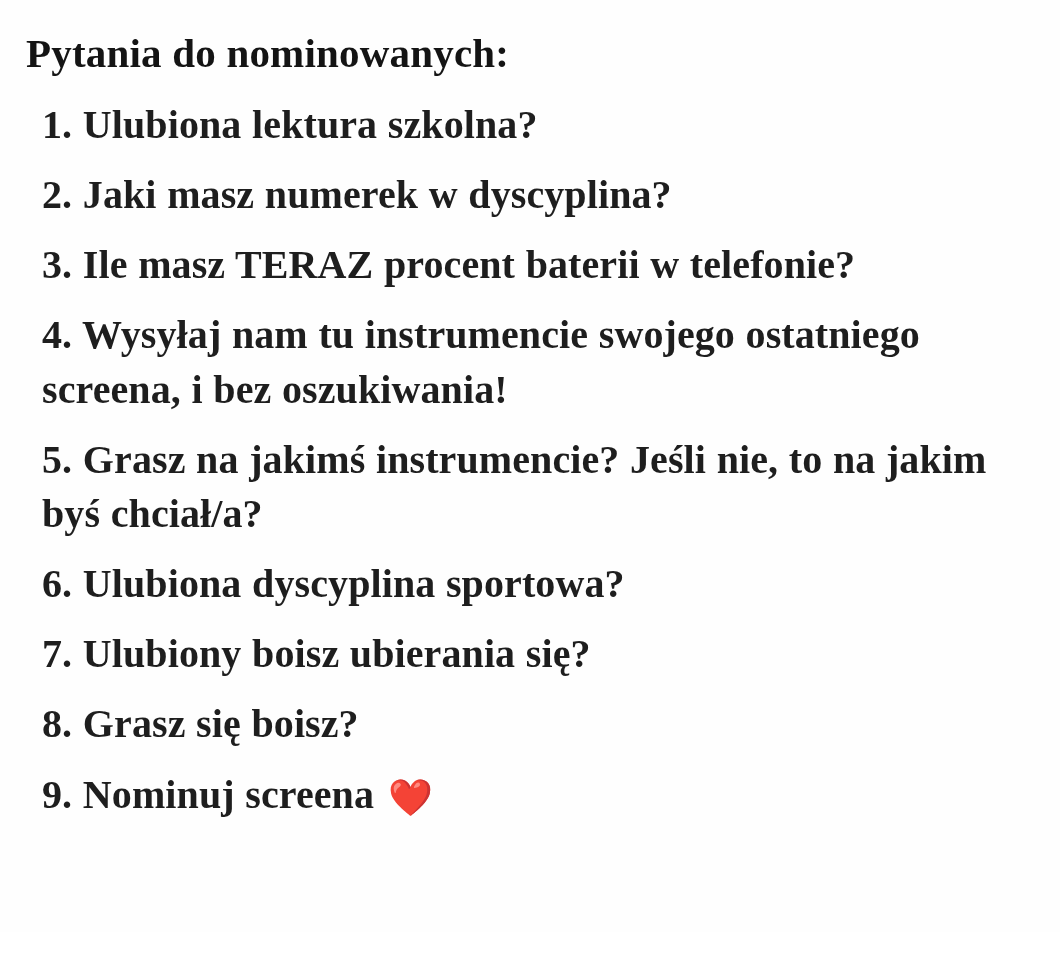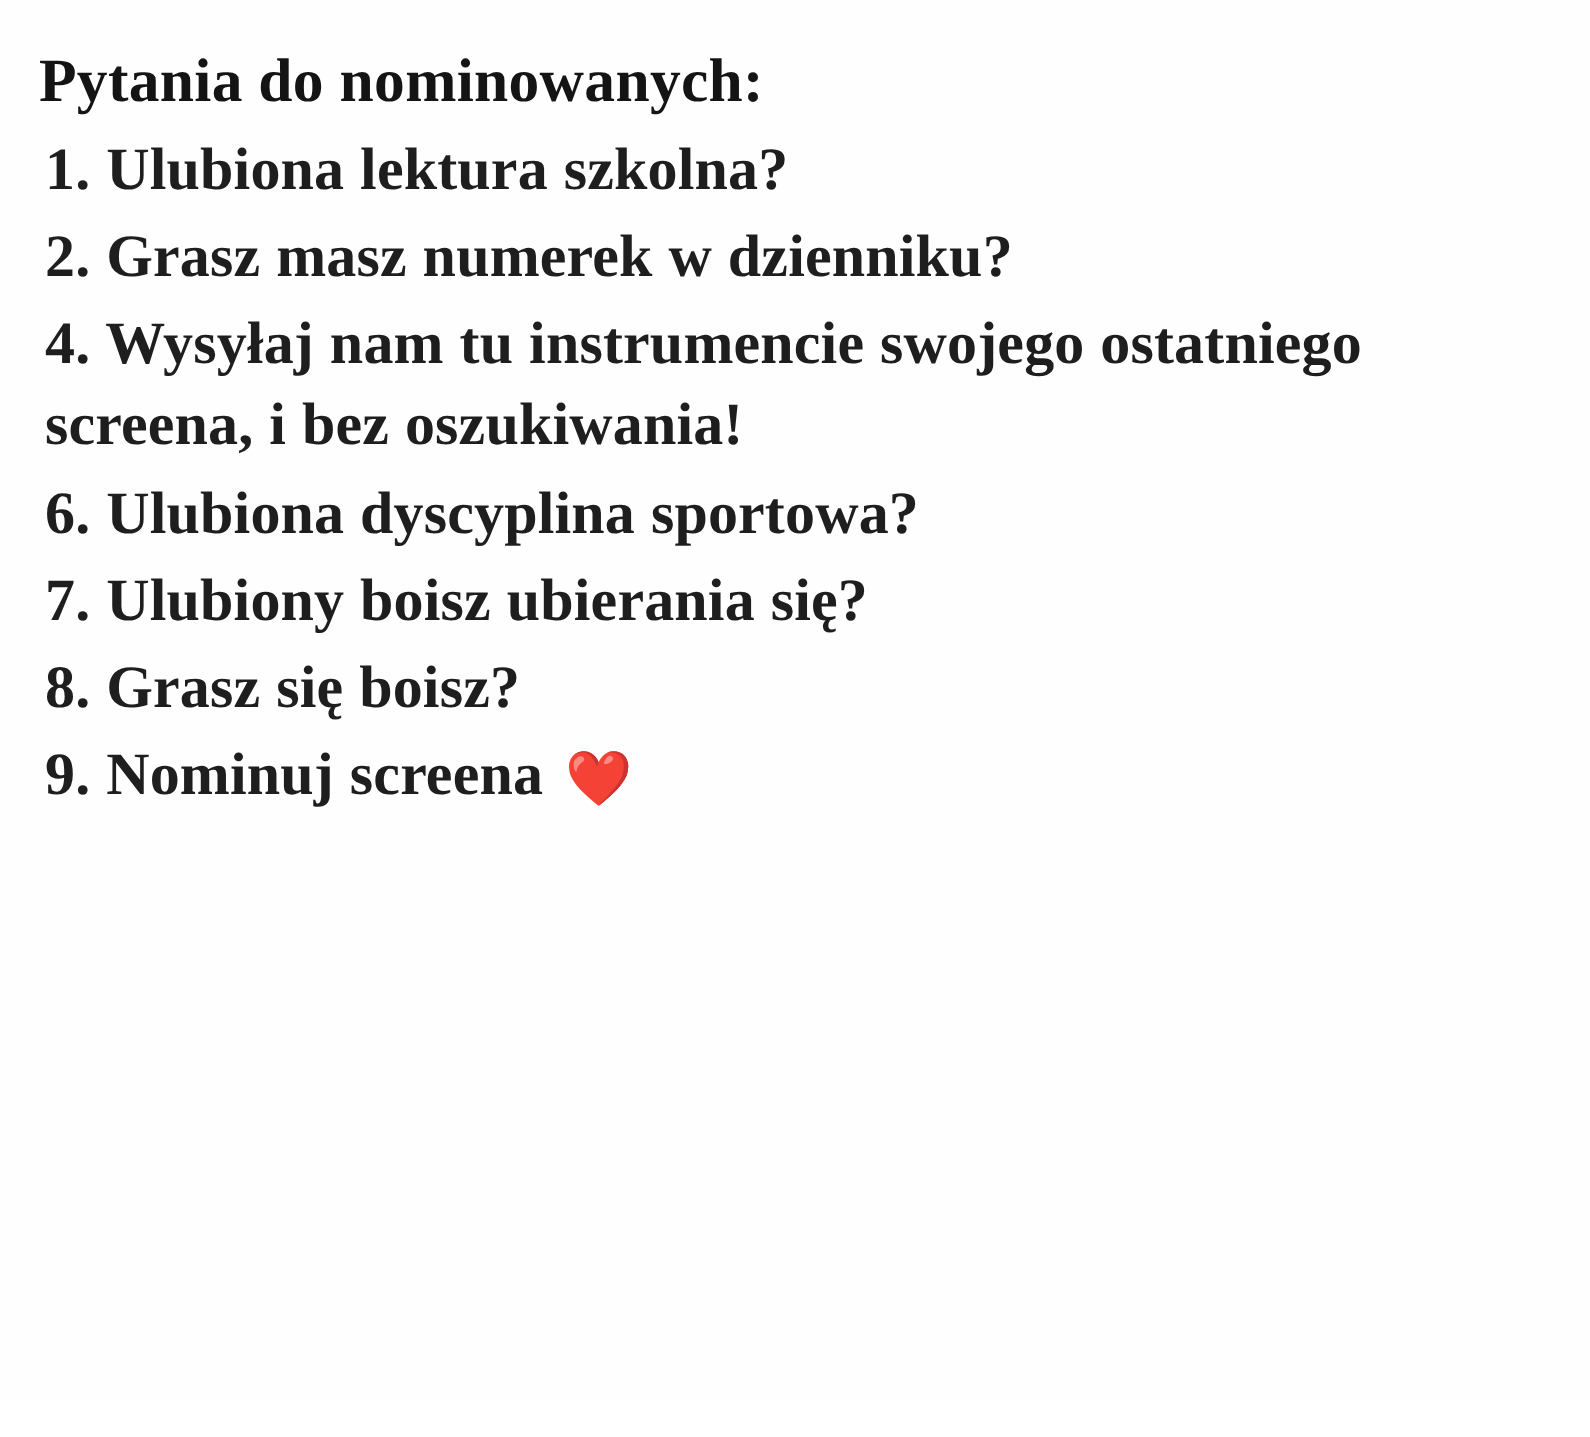--- a/index.html
+++ b/index.html
@@ -35,21 +35,21 @@
   .q-list {
     list-style: none;
     margin: 0;
     padding: 0;
   }
   .q-item {
     font-size: 40px;
     font-weight: 700;
     line-height: 1.355;
     color: #1e1e1e;
-    margin: 4px;
+    margin: 16px;
     letter-spacing: 0.1px;
     word-spacing: 0.5px;
   }
   .q-item .num {
     font-weight: 700;
   }
   .heart {
     color: #e84a4a;
     font-size: 36px;
     vertical-align: -2px;
@@ -72,25 +72,33 @@
 
   <h1 class="doc-title">Pytania do nominowanych:</h1>
 
   <ul class="q-list">
     <li class="q-item">
       <span class="num">1.</span>
       <span>Ulubiona lektura szkolna?</span>
     </li>
     <li class="q-item">
       <span class="num">2.</span>
-      <span>Grasz masz numerek w dzienniku?</span>
+      <span>Jaki masz numerek w dyscyplina?</span>
+    </li>
+    <li class="q-item">
+      <span class="num">3.</span>
+      <span>Ile masz TERAZ procent baterii w telefonie?</span>
     </li>
     <li class="q-item">
       <span class="num">4.</span>
       <span>Wysyłaj nam tu instrumencie swojego ostatniego screena, i bez oszukiwania!</span>
+    </li>
+    <li class="q-item">
+      <span class="num">5.</span>
+      <span>Grasz na jakimś instrumencie? Jeśli nie, to na jakim byś chciał/a?</span>
     </li>
     <li class="q-item">
       <span class="num">6.</span>
       <span>Ulubiona dyscyplina sportowa?</span>
     </li>
     <li class="q-item">
       <span class="num">7.</span>
       <span>Ulubiony boisz ubierania się?</span>
     </li>
     <li class="q-item">

